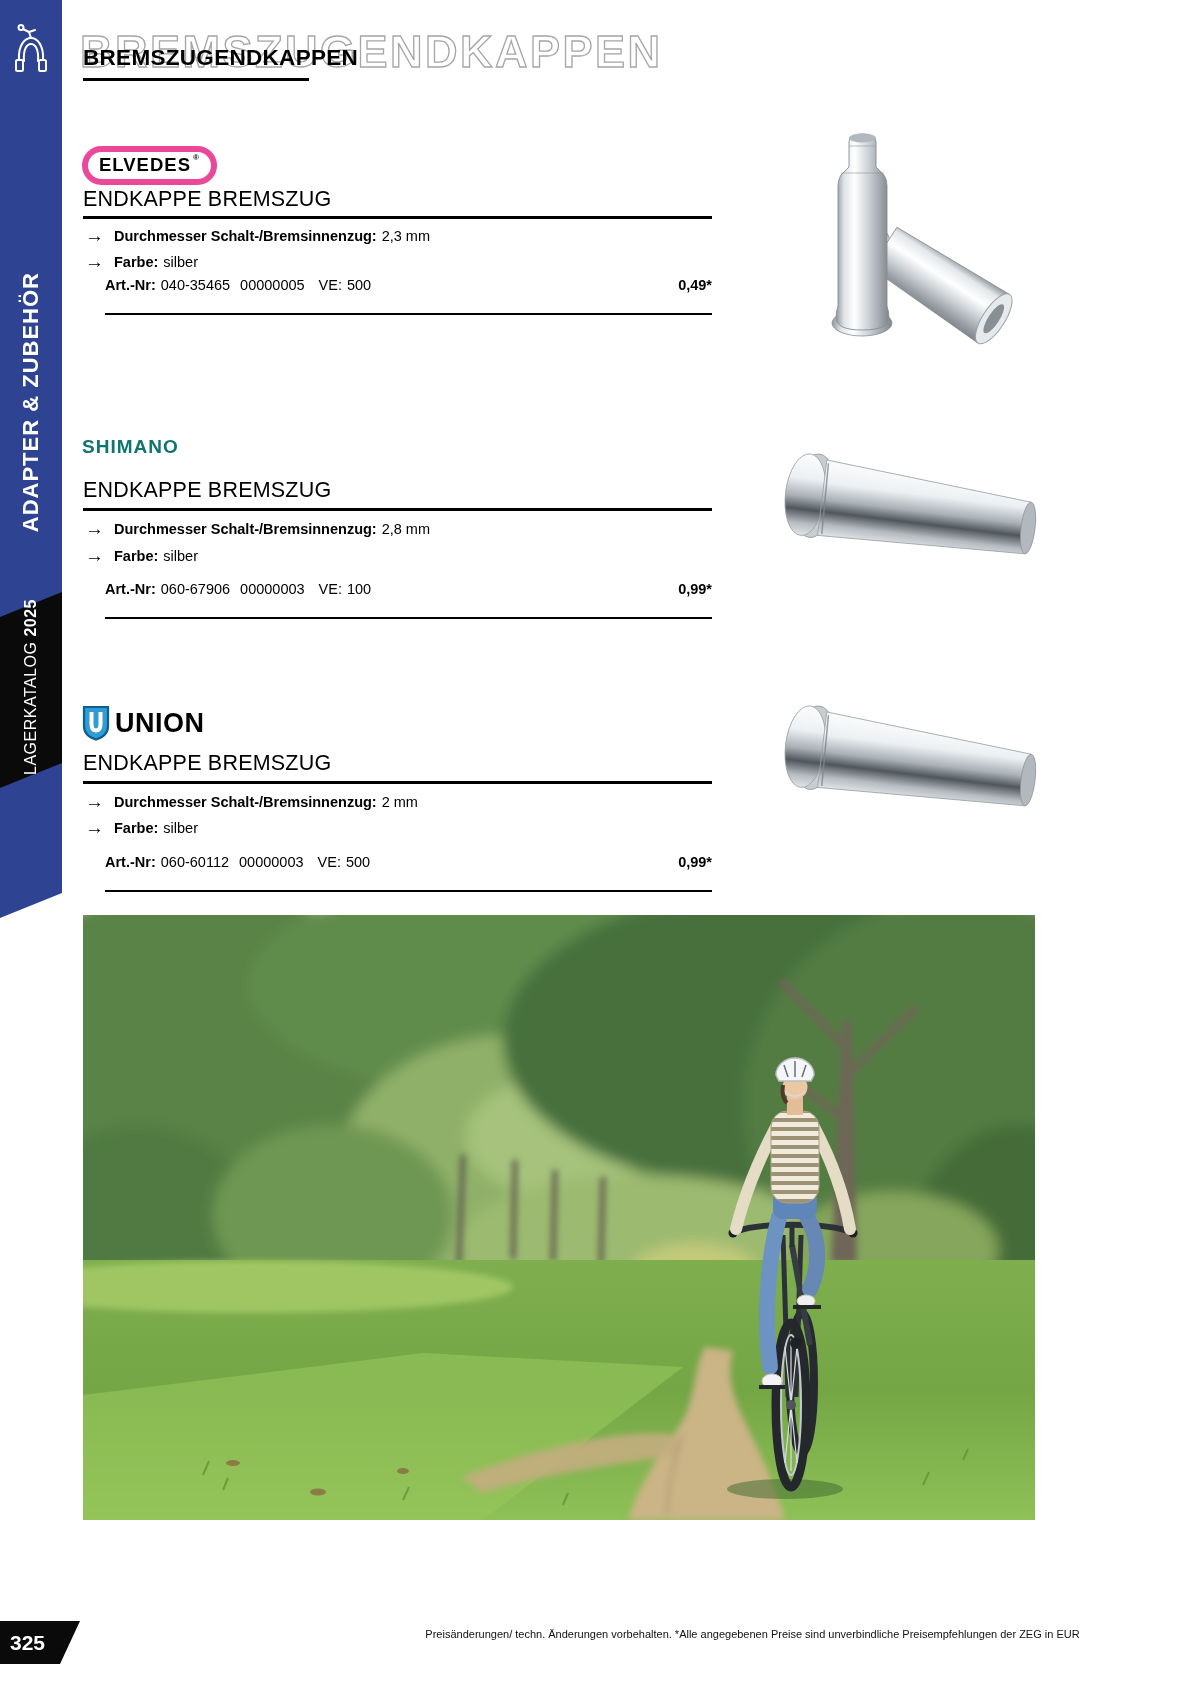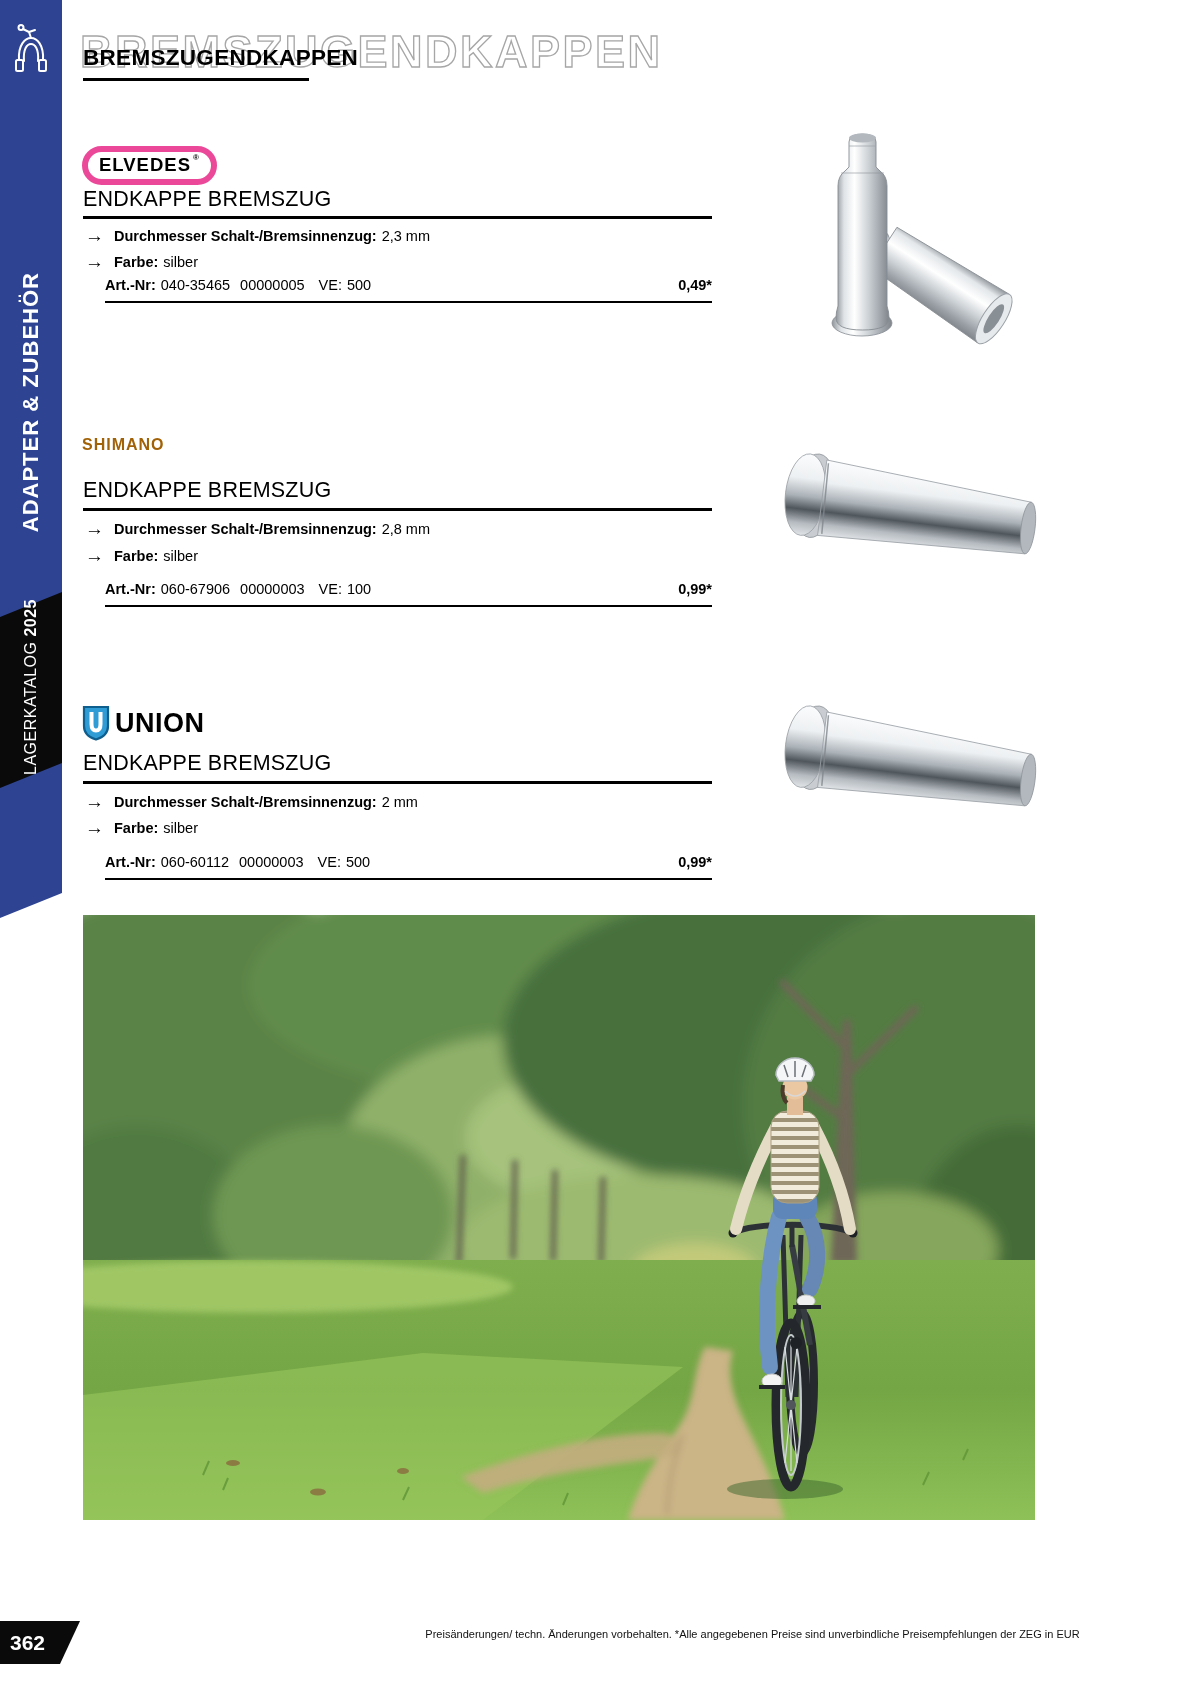--- a/index.html
+++ b/index.html
@@ -56,40 +56,40 @@
   
   .prod { position: absolute; left: 0; top: 0; width: 1191px; }
   .p-title { position: absolute; left: 83px; font-size: 21.5px; font-weight: 400; letter-spacing: 0.2px; }
   .rule { position: absolute; left: 83px; width: 629px; height: 2.5px; background: #000; }
   .spec { position: absolute; left: 85px; display: flex; align-items: center; font-size: 14.5px; }
   .spec .arrow { font-size: 19px; font-weight: 400; margin-right: 10px; line-height: 14px; }
   .spec .lab { font-weight: bold; margin-right: 5px; }
   .artrow {
     position: absolute; left: 105px; width: 607px;
     display: flex; align-items: flex-end;
-    font-size: 14.5px; border-bottom: 2px solid #000; padding-bottom: 8px;
+    font-size: 14.5px; border-bottom: 2px solid #000; padding-bottom: 20px;
   }
   .artrow .al { font-weight: bold; margin-right: 5px; }
   .artrow .an { margin-right: 10px; }
   .artrow .ac { margin-right: 14px; }
   .artrow .vl { font-weight: normal; margin-right: 5px; }
   .artrow .price { margin-left: auto; font-weight: bold; }
 
   .logo-elvedes {
     position: absolute; left: 82px;
     display: inline-flex; align-items: flex-start;
     border: 6px solid #ec4899; border-radius: 21px;
     padding: 2px 11px 3px 11px; background: #fff;
     font-size: 18.5px; font-weight: 800; letter-spacing: 1px;
   }
   .logo-elvedes .reg { font-size: 8px; font-weight: bold; margin-left: 2px; margin-top: -1px; }
   .logo-shimano {
     position: absolute; left: 82px;
-    font-size: 16px; font-weight: 800; letter-spacing: 1px;
-    color: #a16207;
+    font-size: 19px; font-weight: 800; letter-spacing: 1px;
+    color: #0f766e;
   }
   .logo-union { position: absolute; left: 82px; display: flex; align-items: center; gap: 5px; }
   .logo-union .utxt { font-size: 27px; font-weight: 900; letter-spacing: 0.5px; }
 
   
   .page-tab {
     position: absolute; left: 0; top: 1621px; width: 80px; height: 43px;
     background: #0a0a0a; color: #fff;
     clip-path: polygon(0 0, 80px 0, 60px 43px, 0 43px);
     display: flex; align-items: center; padding-left: 10px;
@@ -372,15 +372,15 @@
     </g>
     <g fill="#8a6b3f" opacity="0.8">
       <ellipse cx="150" cy="548" rx="7" ry="3"></ellipse>
       <ellipse cx="235" cy="577" rx="8" ry="3.5"></ellipse>
       <ellipse cx="320" cy="556" rx="6" ry="3"></ellipse>
     </g>
   </svg>
 </div>
 
 <div class="page-tab">
-  <span>362</span>
+  <span>325</span>
 </div>
 <div class="disclaimer">Preisänderungen/ techn. Änderungen vorbehalten.  *Alle angegebenen Preise sind unverbindliche Preisempfehlungen der ZEG in EUR</div>
 
 </body></html>

